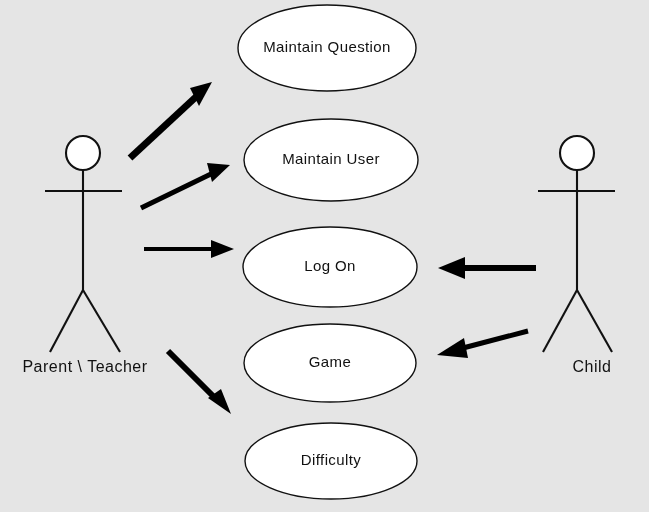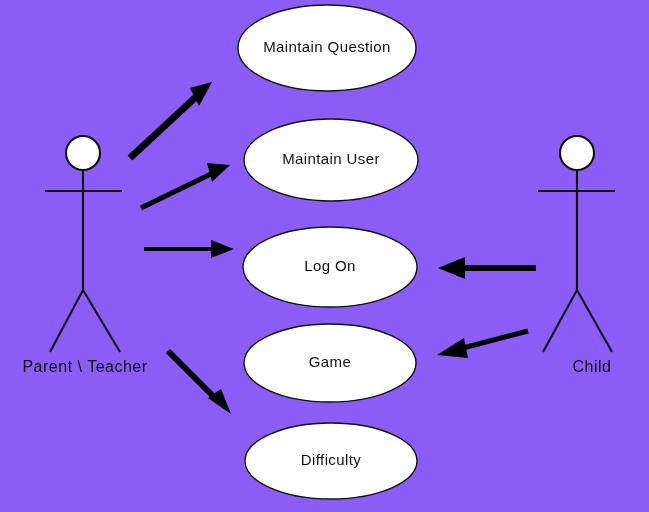--- a/index.html
+++ b/index.html
@@ -8,21 +8,21 @@
     padding: 0;
     background: #ffffff;
   }
   body {
     font-family: "Liberation Sans", sans-serif;
   }
   #canvas {
     position: relative;
     width: 649px;
     height: 512px;
-    background: #8b5cf6;
+    background: #e5e5e5;
     overflow: hidden;
   }
   #diagram-svg {
     position: absolute;
     left: 0;
     top: 0;
     width: 649px;
     height: 512px;
   }
   .uc-label {

